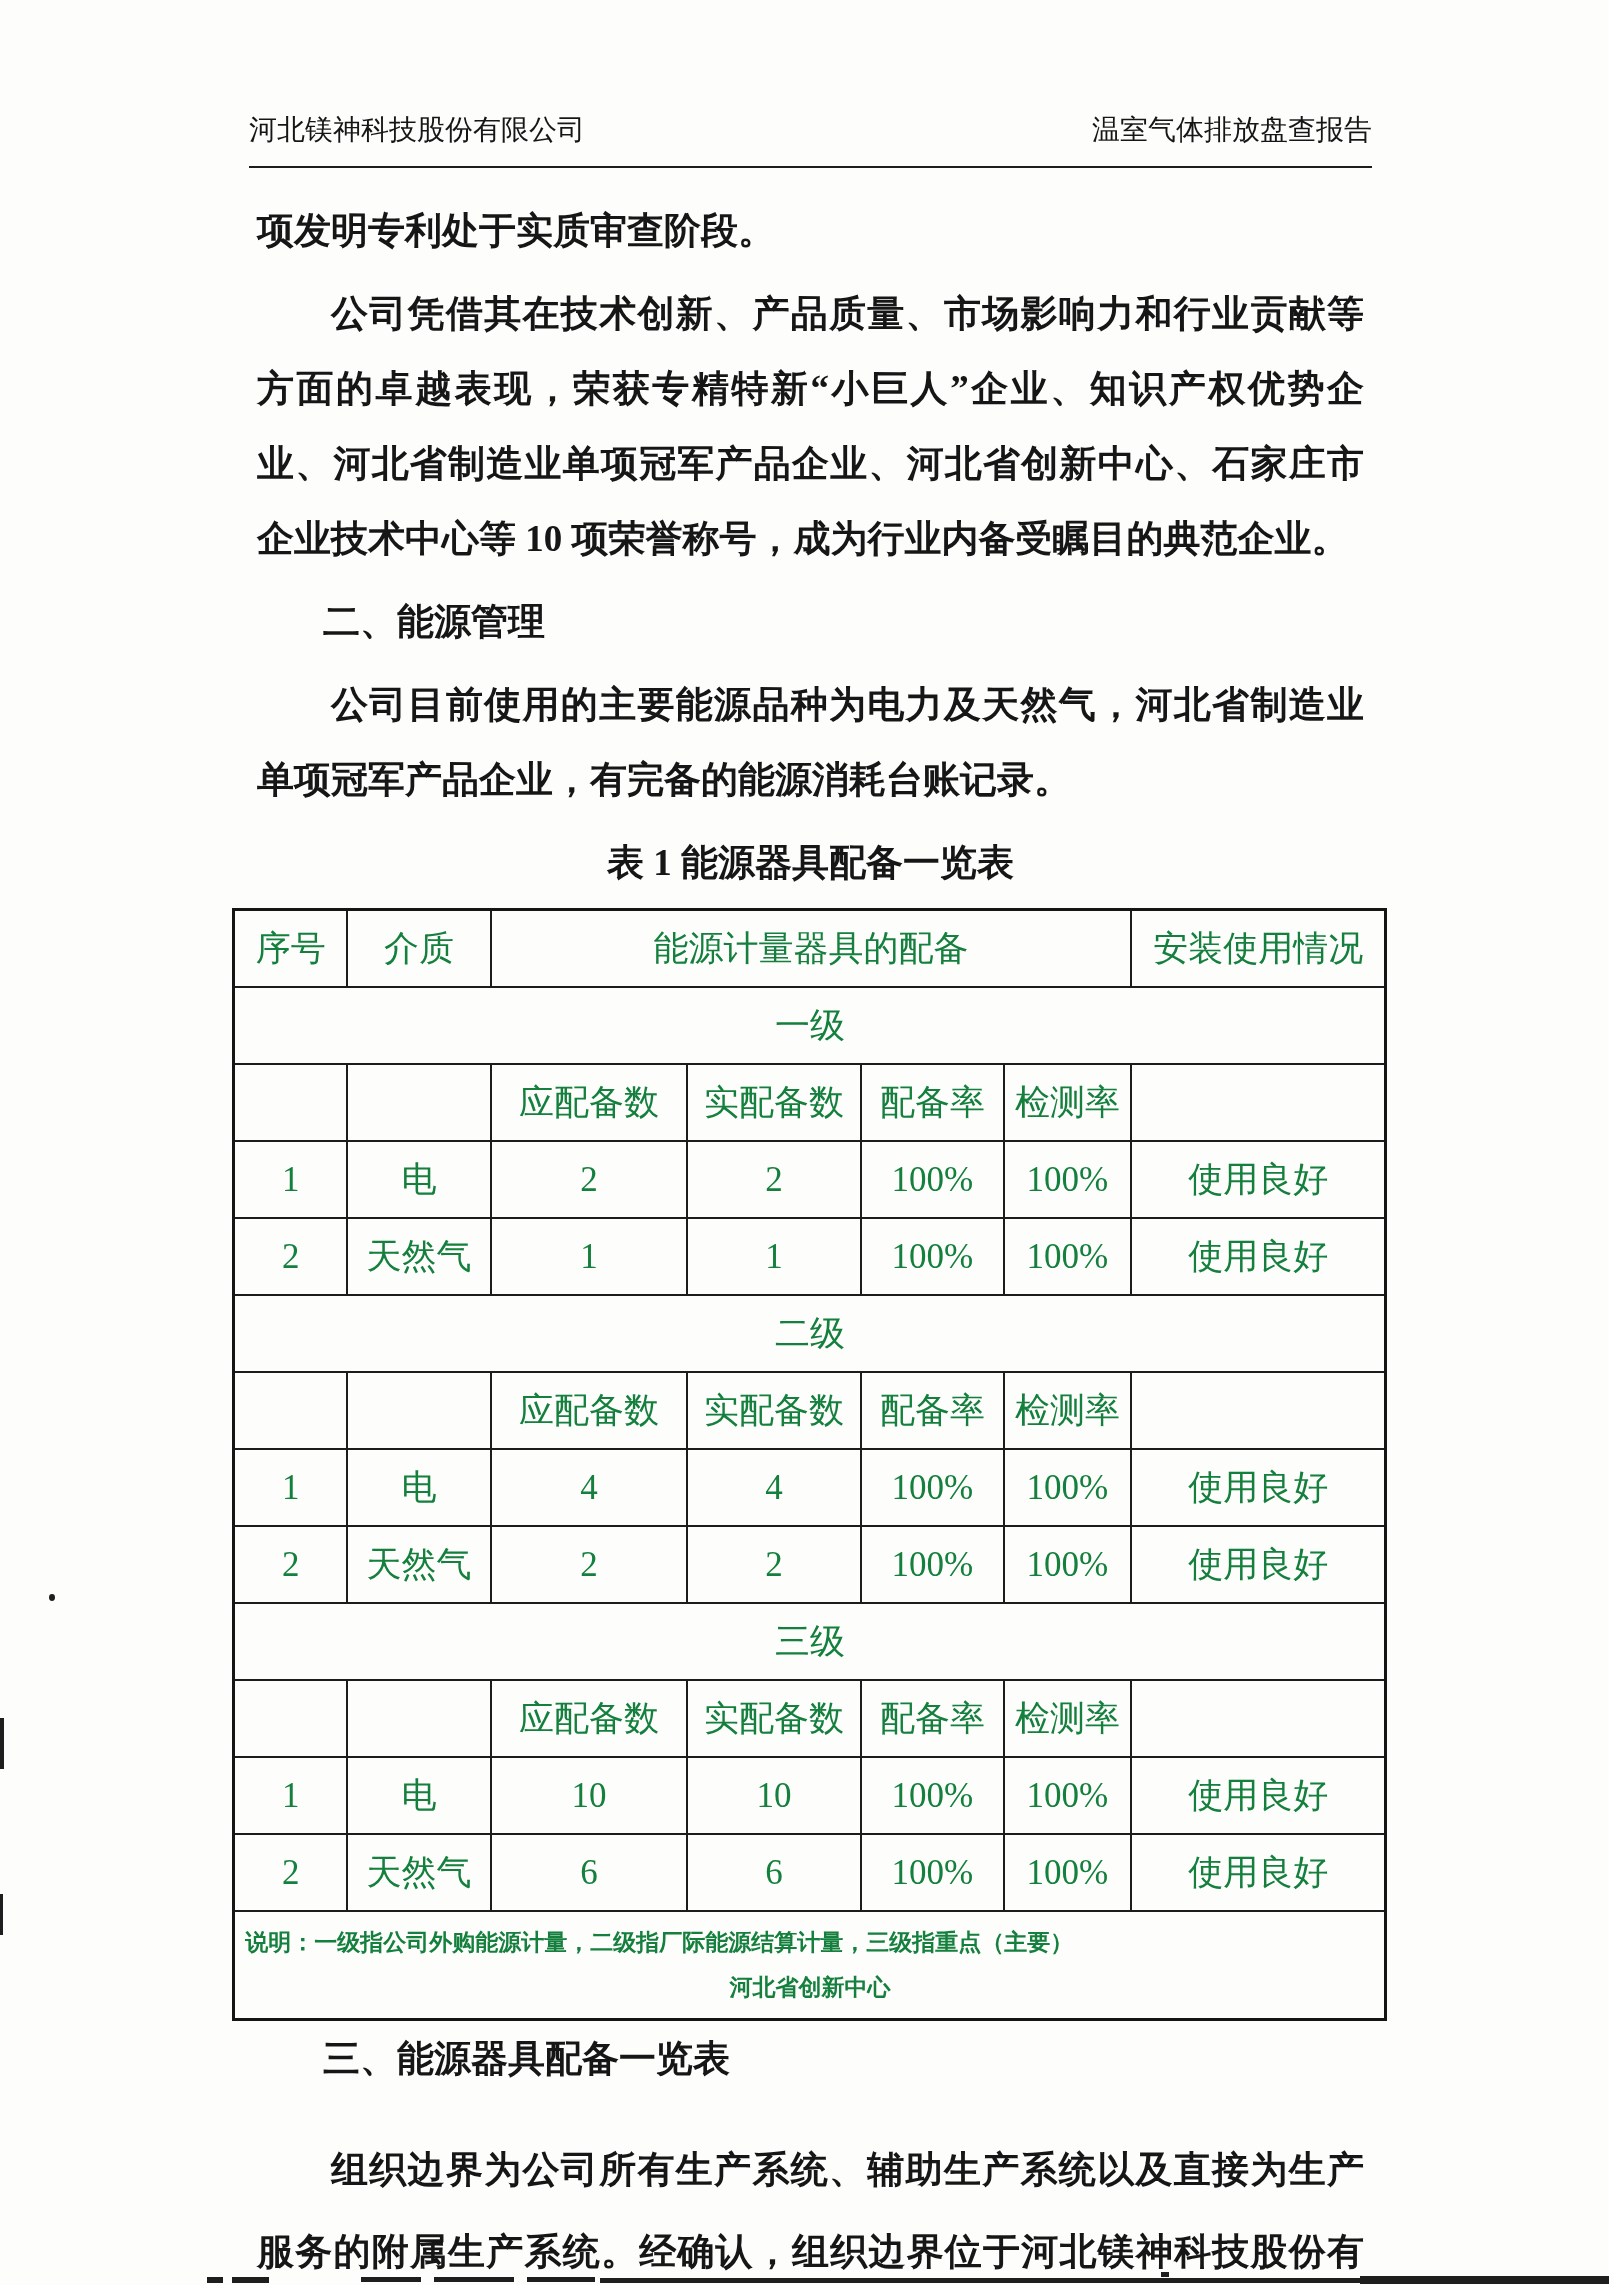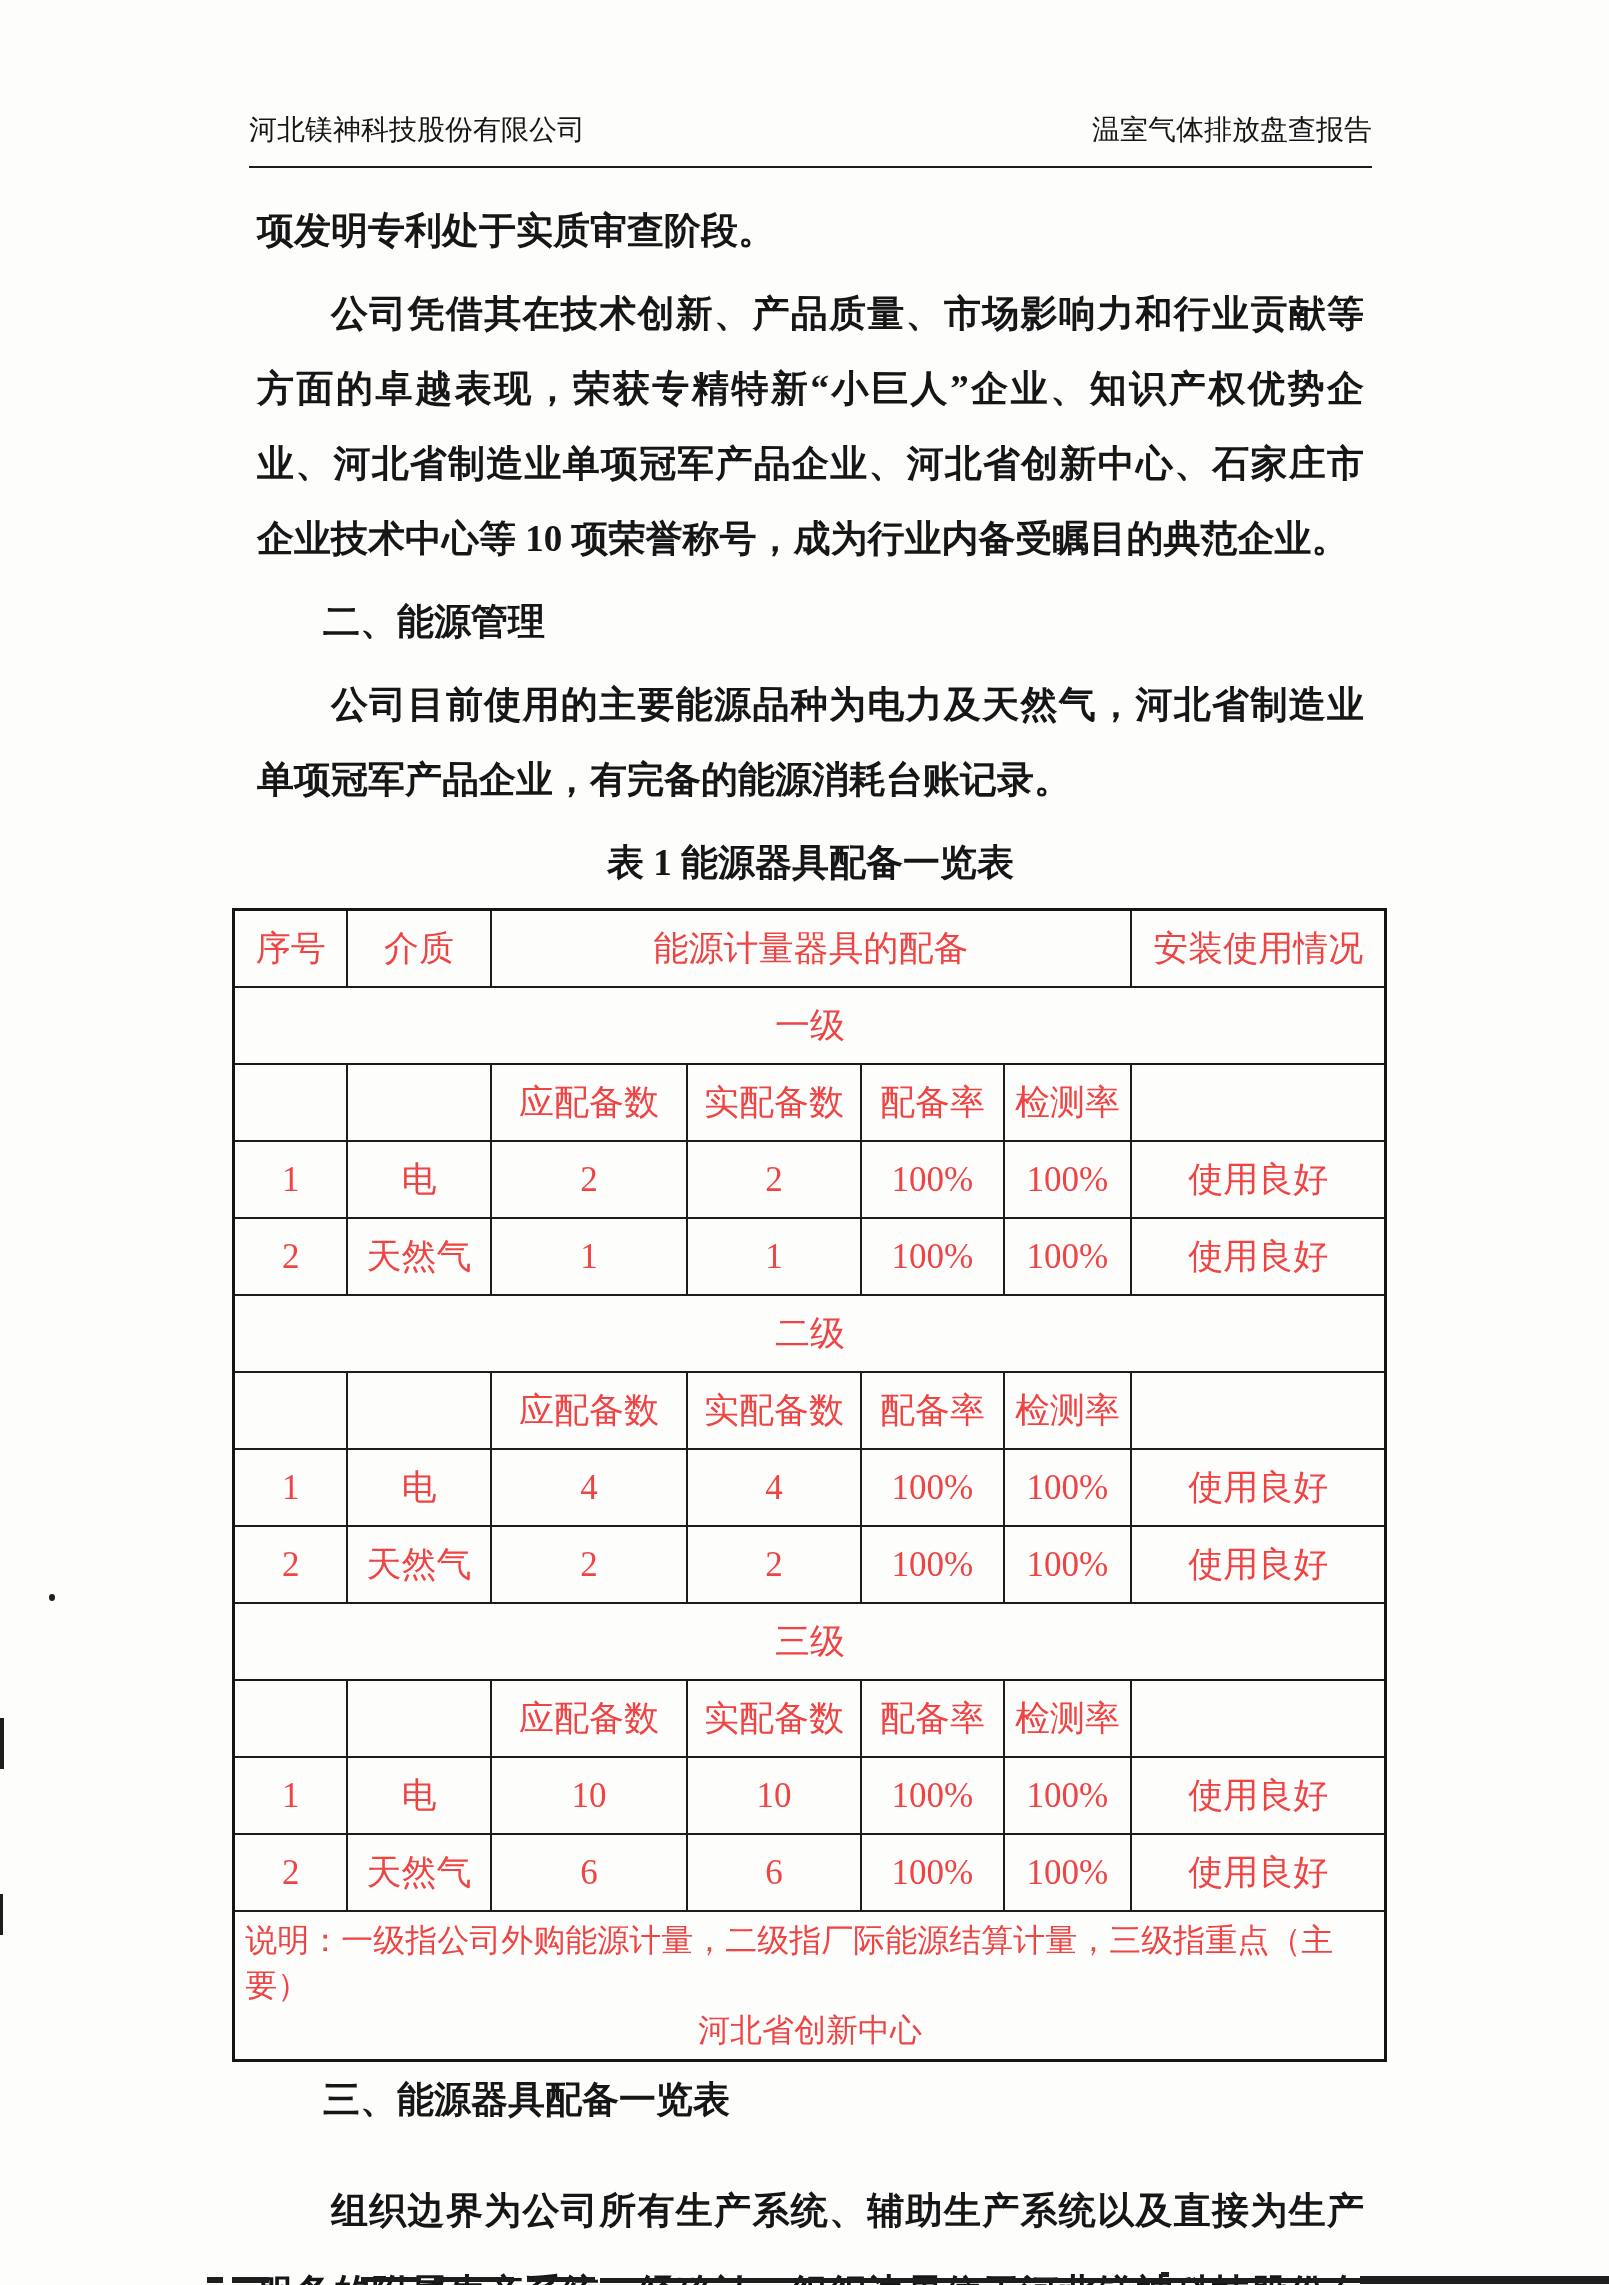--- a/index.html
+++ b/index.html
@@ -23,34 +23,34 @@
   .p1{margin-top:25px;}
   .indent{text-indent:2em;}
   h2.doc-h{font-size:37px;line-height:75px;font-weight:bold;text-indent:2em;margin:0;}
   .tbl-caption{
     font-size:37px;line-height:75px;font-weight:bold;
     text-align:center;margin:0;
   }
   table.energy{
     border-collapse:collapse;table-layout:fixed;
     width:1152px;margin-left:-16.6px;margin-top:7.8px;
-    font-size:35px;color:#ef4444;
+    font-size:35px;color:#15803d;
   }
   table.energy td{
     border:2px solid #1c1c1c;
     border-top-width:2.9px;border-bottom-width:2.9px;
     text-align:center;vertical-align:middle;
     padding:0 3.9px;overflow:hidden;
   }
   table.energy{border:3.9px solid #151515;}
   tr.r-head td{height:57px;}
   tr.r-sec td{height:55px;}
   tr.r-sub td{height:53px;}
   tr.r-data td{height:66px;}
-  tr.r-note td{height:94px;font-size:32px;line-height:45px;padding:5.9px 9.8px;}
+  tr.r-note td{height:94px;font-size:23px;line-height:45px;padding:5.9px 9.8px;font-weight:bold;}
   tr.r-note .note-l1{text-align:left;}
   tr.r-note .note-l2{text-align:center;}
   .after-table{margin-top:25px;}
   .p4{margin-top:33px;line-height:82px;}
   
   .art{position:absolute;background:#1e1e1e;}
 </style>
 </head>
 <body>
 

